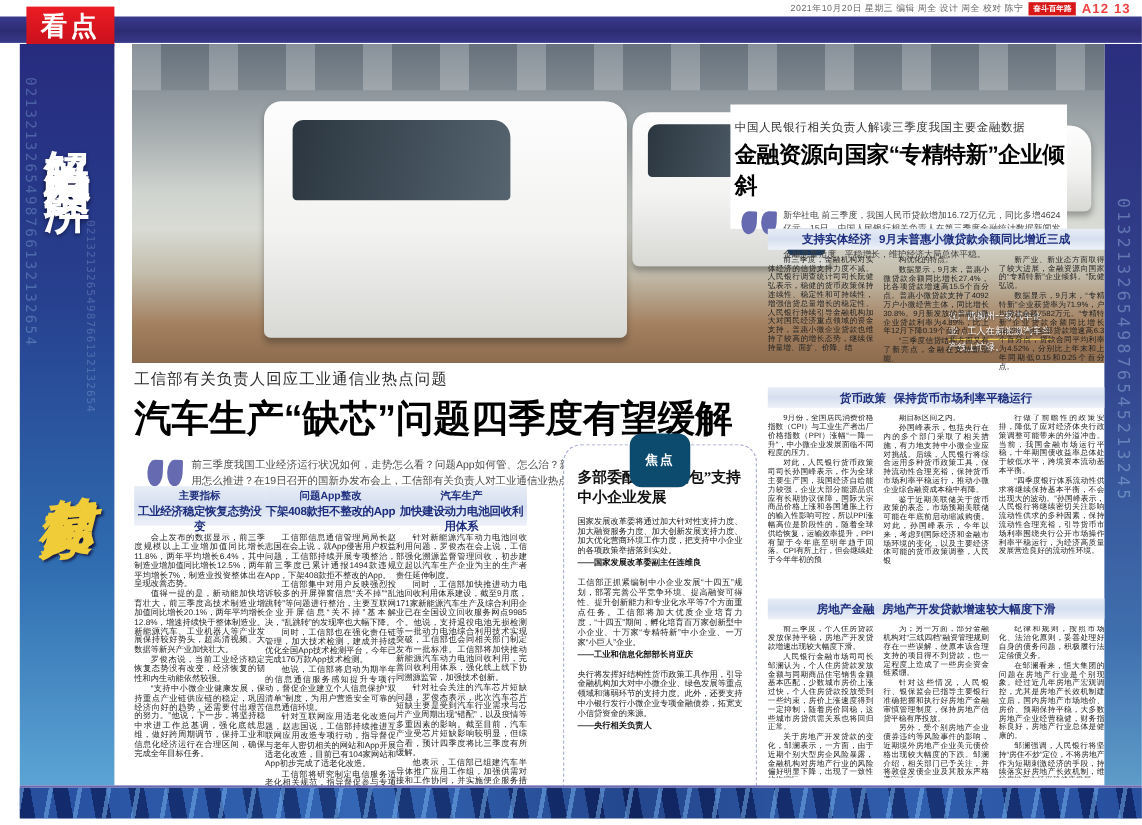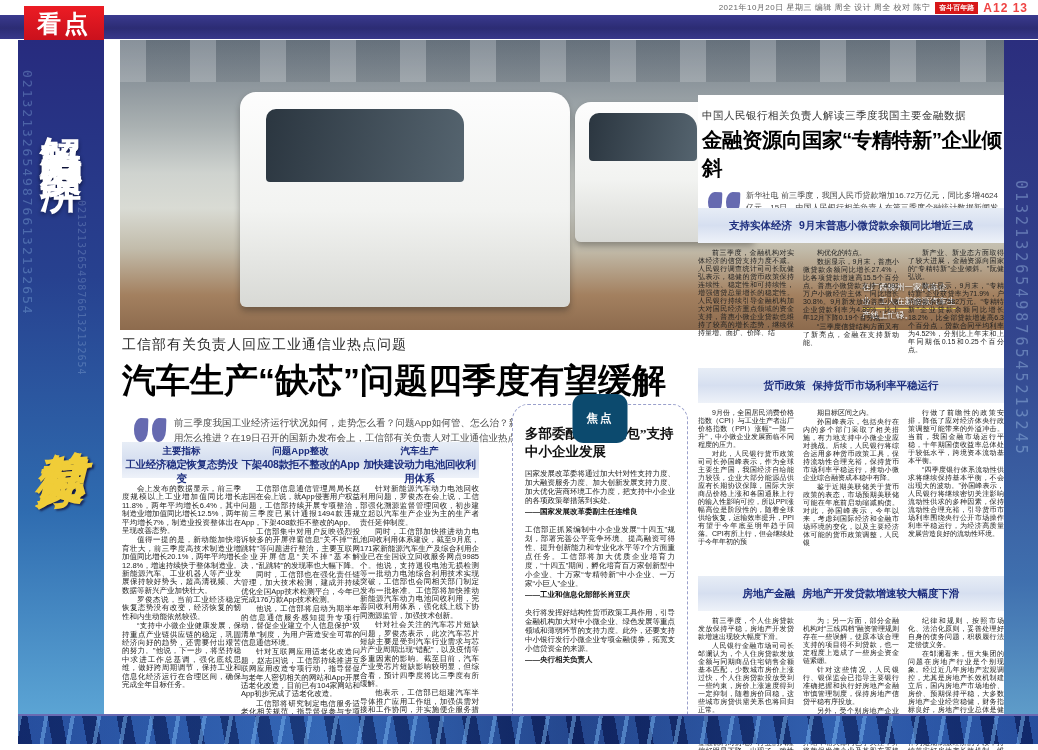--- a/index.html
+++ b/index.html
@@ -87,31 +87,31 @@
   .focus { position:absolute; left:512px; top:404px; width:176px; height:334px;
     border:1.6px dashed #9aa0cc; border-radius:16px; padding:20px 12px 8px 12px; background:#fff; }
   .focus-badge { position:absolute; top:-11px; left:50%; transform:translateX(-50%);
     background:#0c4a6e; color:#fff; font-size:11.5px; font-weight:bold; padding:17px 14px;
     border-radius:11px; letter-spacing:2px; }
   .focus-title { font-size:13.5px; font-weight:900; color:#111; line-height:1.35; margin-bottom:8px;font-family:Liberation Serif, serif; }
   .focus-items div.fitem p { font-size:7.5px; line-height:1.2; color:#222; text-align:justify; }
   .focus-items .src { font-size:7.5px; font-weight:900; color:#111; margin:2px 0 8px; }
 
   
-  .fin { position:absolute; left:698px; top:95px; width:306px; background:#fff; padding:14px 2px 0 4px; height:113px; }
+  .fin { position:absolute; left:664px; top:95px; width:306px; background:#fff; padding:14px 2px 0 4px; height:113px; }
   .fin .kicker { font-size:10.5px; color:#333; letter-spacing:.5px; }
   .fin-title { font-size:20.5px; font-weight:900; color:#000; margin-top:3px; letter-spacing:-.5px; }
   .fin .lead-row { margin-top:8px; }
   .fin .quote-icon { width:44px; flex:0 0 44px; padding:2px 6px 0 6px; }
   .fin .quote-icon i { width:15px; height:21px; }
   .fin .lead-text { font-size:8px; width:252px; line-height:1.5; color:#444; }
 
   .fin-sections { position:absolute; left:698px; top:208px; width:306px; }
   .sec { margin-bottom:9px; }
-  .sec-bar { height:35px; background:linear-gradient(180deg,#e7edf6 0%,#d6dff0 50%,#eef2f9 100%);
+  .sec-bar { height:19px; background:linear-gradient(180deg,#e7edf6 0%,#d6dff0 50%,#eef2f9 100%);
     display:flex; align-items:center; justify-content:center; gap:7px;
     color:#1d2e7e; font-weight:900; font-size:10.5px; }
   .sec-cols { display:flex; gap:9px; margin-top:6px; }
   .mini-col { width:96px; overflow:hidden; }
   .mini-col p { font-size:7px; line-height:1.14; color:#222; text-align:justify;
     text-indent:2em; margin-bottom:1px; }
   .sec1 .mini-col { height:110px; } .sec2 .mini-col { height:158px; } .sec3 .mini-col { height:138px; }
 
   
   .bottom-band { position:absolute; left:18px; top:714px; width:1020px; height:30px;

